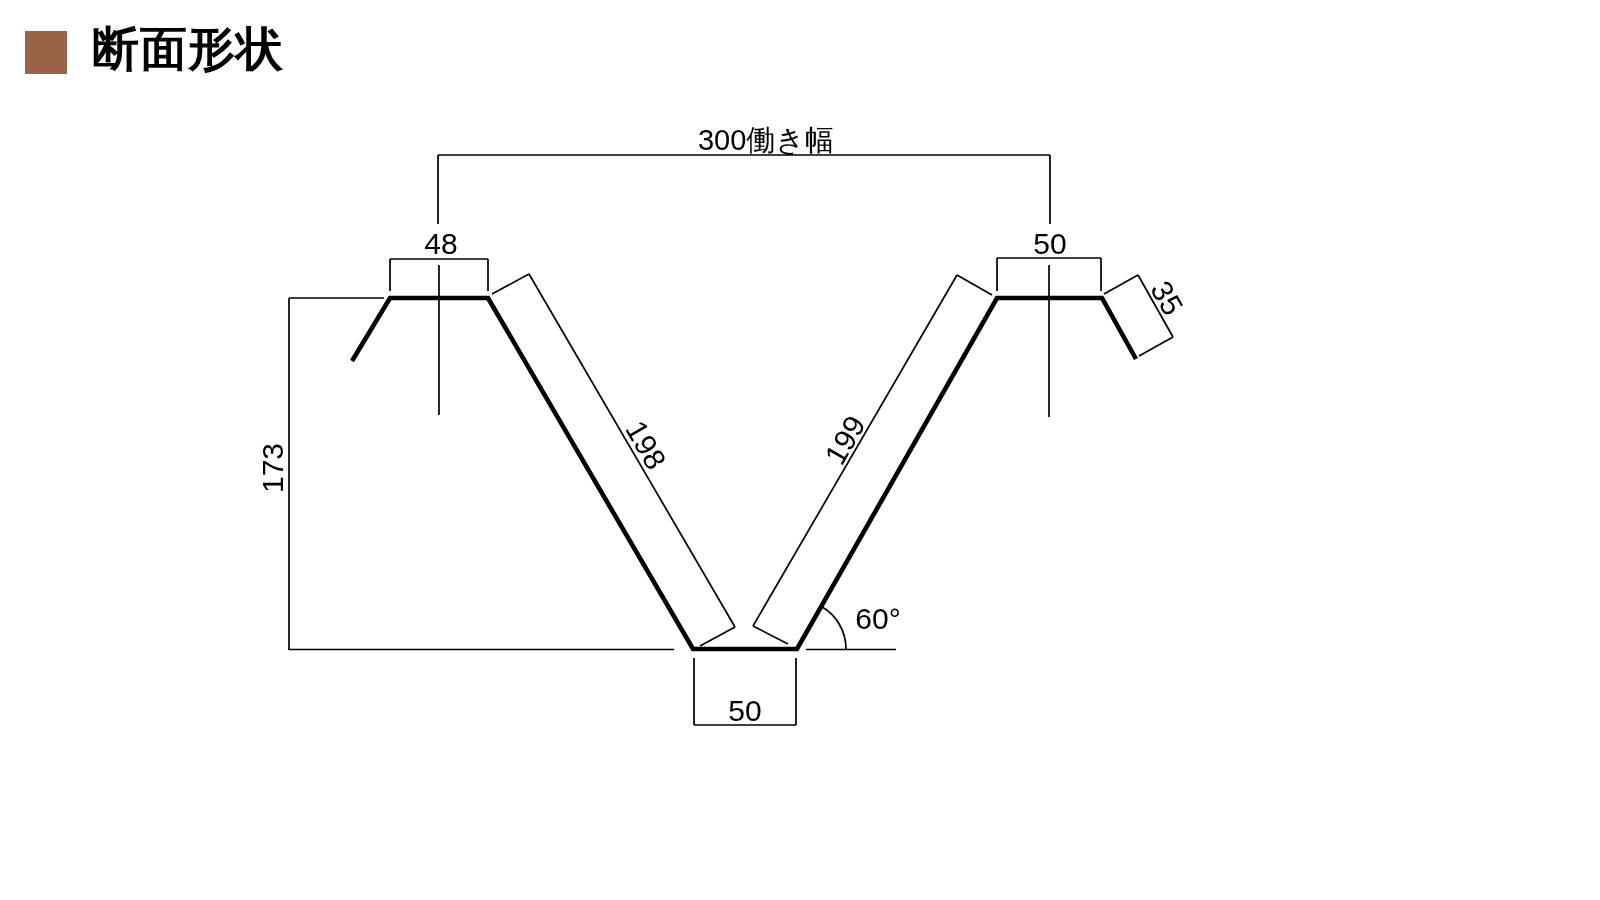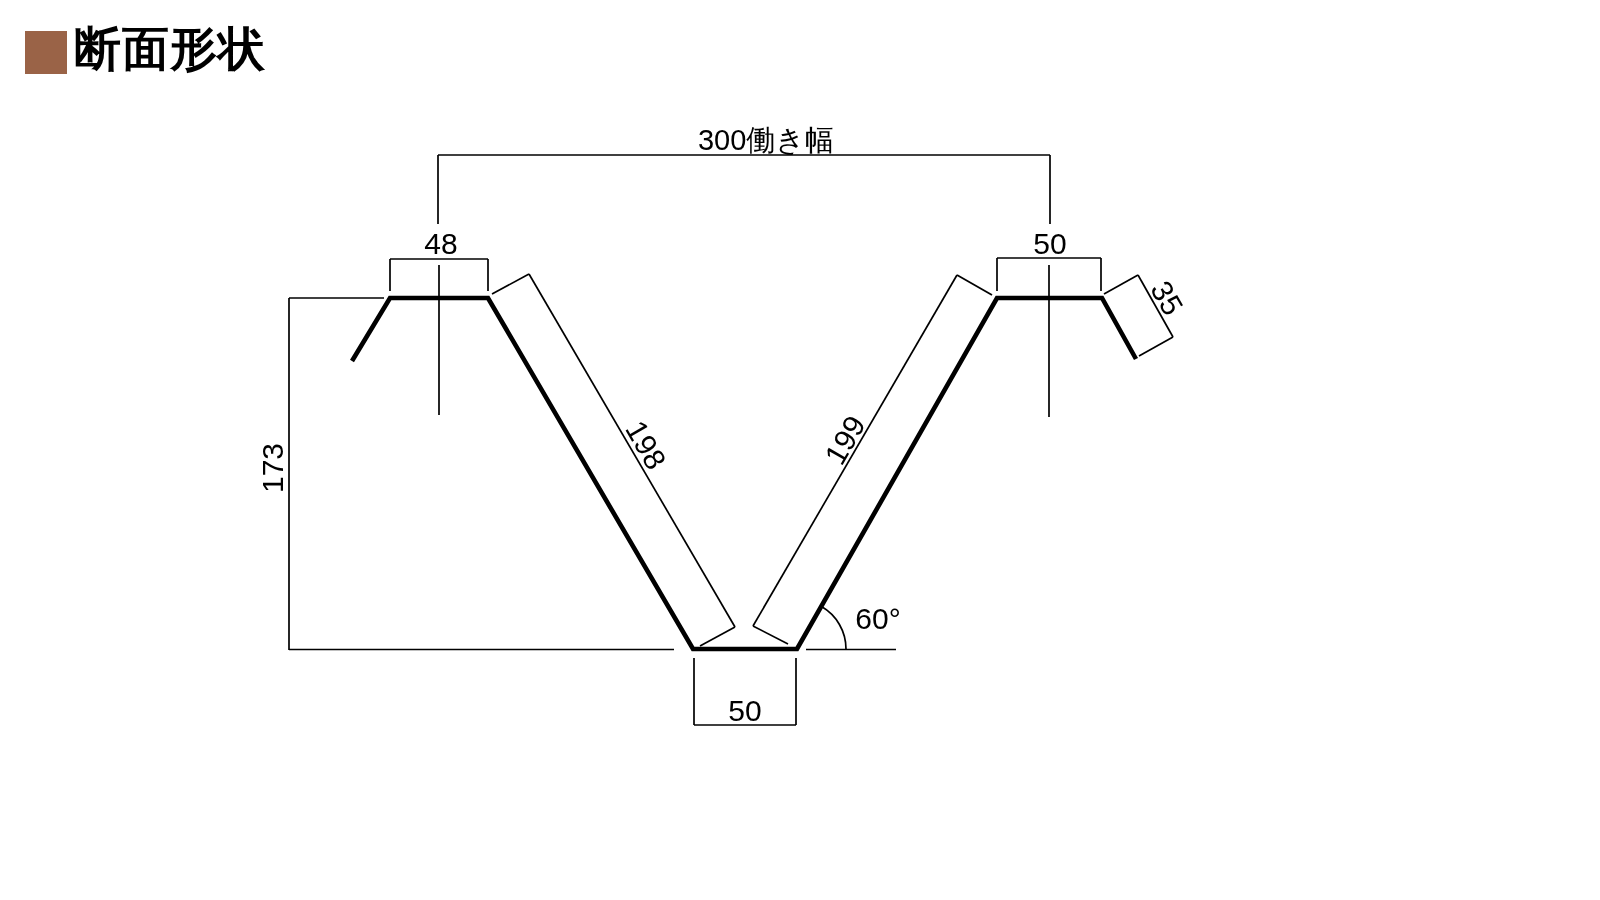--- a/index.html
+++ b/index.html
@@ -14,21 +14,21 @@
     height: 900px;
     background: #ffffff;
     overflow: hidden;
   }
   .header {
     position: absolute;
     left: 25px;
     top: 22px;
     display: flex;
     align-items: center;
-    gap: 7px;
+    gap: 25px;
   }
   .marker {
     width: 42px;
     height: 43px;
     margin-top: 9px;
     background: #9a6347;
   }
   .title {
     font-size: 47px;
     font-weight: bold;

